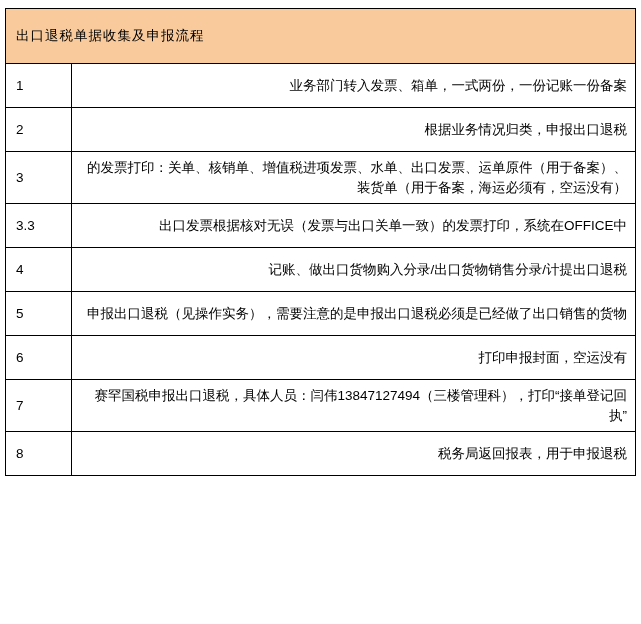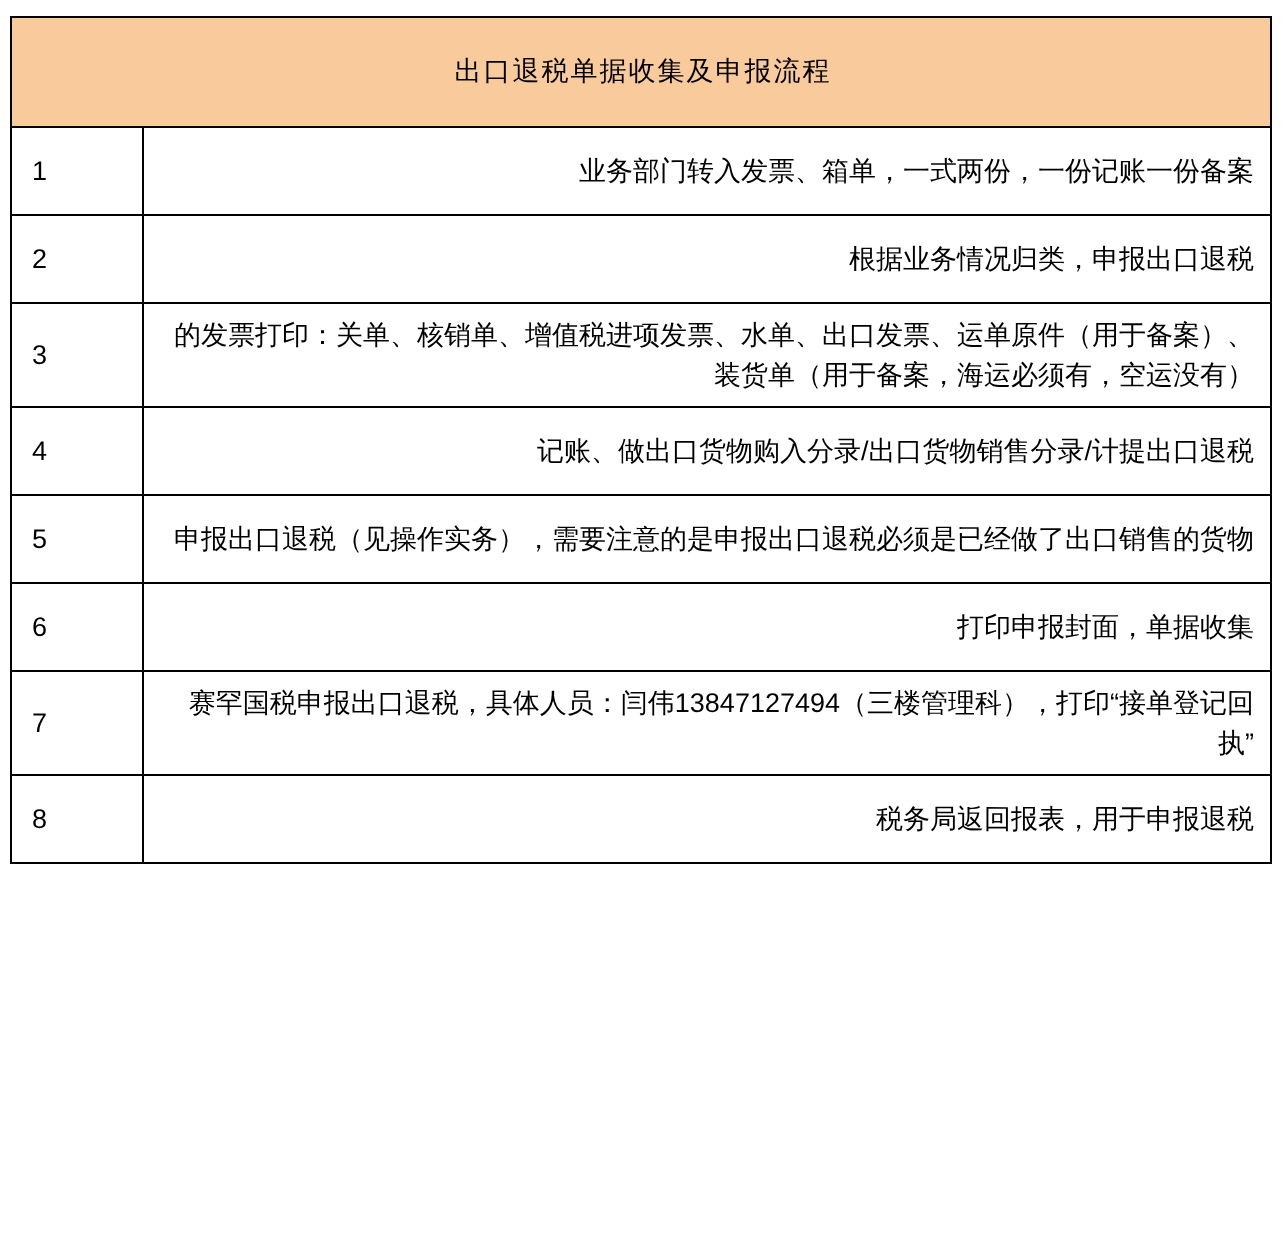--- a/index.html
+++ b/index.html
@@ -28,21 +28,20 @@
   }
   table.flow td {
     border: 1px solid #000000;
     vertical-align: middle;
     font-size: 13.5px;
     line-height: 1.45;
     padding: 6px 8px 6px 10px;
   }
   td.title-cell {
     background: #f9cb9c;
-    text-align: center;
     font-size: 15px;
     font-weight: normal;
     letter-spacing: 1px;
     padding: 11px 6px;
     height: 42px;
   }
   col.idx { width: 66px; }
   td.idx-cell {
     text-align: left;
     padding-left: 8px;
@@ -72,31 +71,35 @@
         <td class="text-cell">业务部门转入发票、箱单，一式两份，一份记账一份备案</td>
       </tr>
       <tr class="row-h1">
         <td class="idx-cell">2</td>
         <td class="text-cell">根据业务情况归类，申报出口退税</td>
       </tr>
       <tr class="row-h2">
         <td class="idx-cell">3</td>
         <td class="text-cell">的发票打印：关单、核销单、增值税进项发票、水单、出口发票、运单原件（用于备案）、装货单（用于备案，海运必须有，空运没有）</td>
       </tr>
+      <tr class="row-h2">
+        <td class="idx-cell">3.3</td>
+        <td class="text-cell">出口发票根据核对无误（发票与出口关单一致）的发票打印，系统在OFFICE中</td>
+      </tr>
       <tr class="row-h1">
         <td class="idx-cell">4</td>
         <td class="text-cell">记账、做出口货物购入分录/出口货物销售分录/计提出口退税</td>
       </tr>
       <tr class="row-h2">
         <td class="idx-cell">5</td>
         <td class="text-cell">申报出口退税（见操作实务），需要注意的是申报出口退税必须是已经做了出口销售的货物</td>
       </tr>
       <tr class="row-h1">
         <td class="idx-cell">6</td>
-        <td class="text-cell">打印申报封面，单据收集</td>
+        <td class="text-cell">打印申报封面，空运没有</td>
       </tr>
       <tr class="row-h2">
         <td class="idx-cell">7</td>
         <td class="text-cell">赛罕国税申报出口退税，具体人员：闫伟13847127494（三楼管理科），打印“接单登记回执”</td>
       </tr>
       <tr class="row-h1">
         <td class="idx-cell">8</td>
         <td class="text-cell">税务局返回报表，用于申报退税</td>
       </tr>
     </tbody>

